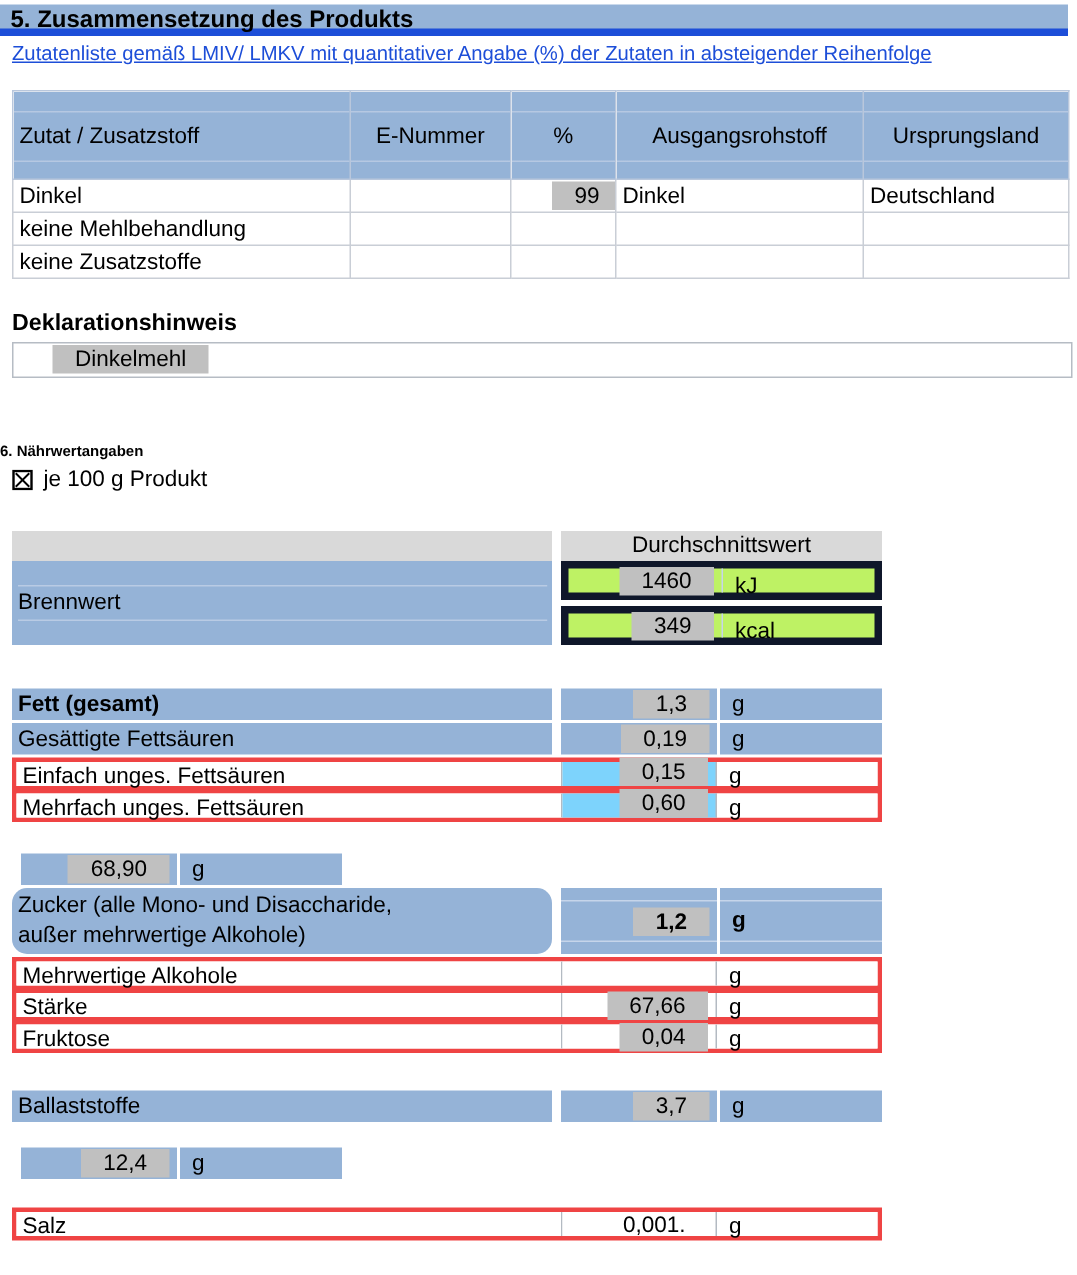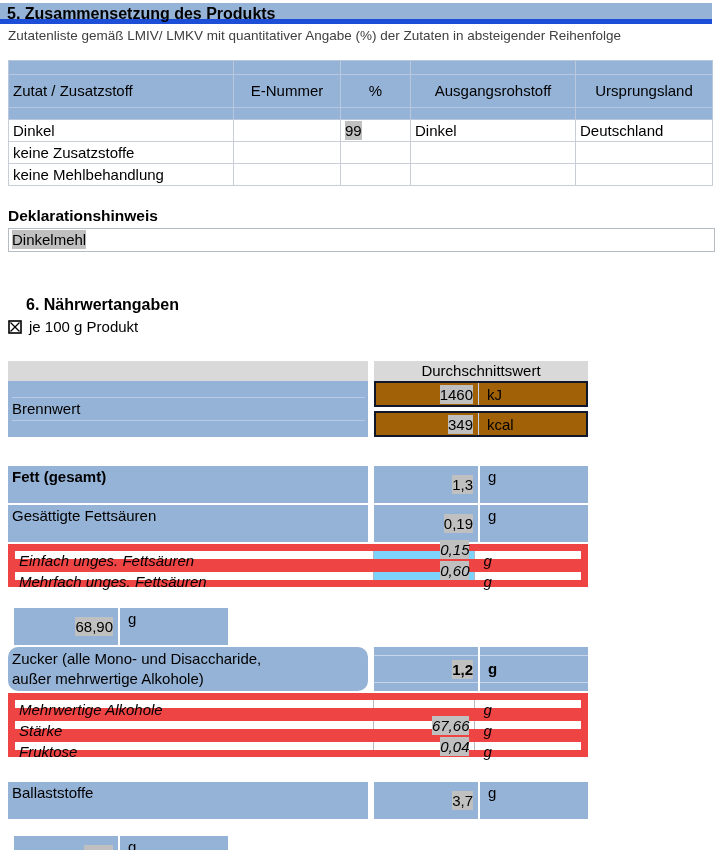--- a/index.html
+++ b/index.html
@@ -1,74 +1,74 @@
 <!DOCTYPE html>
 <html><head>
 <meta charset="utf-8">
 <style>
   html,body{margin:0;padding:0;background:#fff;}
   body{width:718px;height:850px;font-family:"Liberation Sans","DejaVu Sans",sans-serif;font-size:15px;color:#000;overflow:hidden;}
 
   
   .titlebar{margin:3px 3px 0 0;width:712px;height:21px;line-height:21px;background:#95b3d7;
     border-bottom:5px solid #1d4ed8;font-weight:bold;font-size:16px;padding-left:7px;box-sizing:border-box;}
-  .subtitle{margin:4px 0 0 8px;font-size:13.5px;color:#404040;}
+  .subtitle{margin:4px 0 0 8px;font-size:13.5px;color:#1d4ed8;text-decoration:underline;}
 
   
   table.ing{margin:17px 0 0 8px;border-collapse:collapse;table-layout:fixed;width:704px;}
   table.ing th,table.ing td{border:1px solid #c9ced6;padding:0 0 0 4px;font-weight:normal;overflow:hidden;white-space:nowrap;}
   table.ing th{background-color:#95b3d7;height:58px;
     background-image:linear-gradient(#b6c8e2,#b6c8e2),linear-gradient(#b6c8e2,#b6c8e2);
     background-repeat:no-repeat;background-size:100% 1px,100% 1px;background-position:0 13px,0 46px;
     border-color:#b9c7dc;}
   table.ing th.ctr{text-align:center;padding-left:0;}
   table.ing th.lft{text-align:left;}
   table.ing td{height:21px;background:#fff;}
-  .chip{background:#c0c0c0;display:inline-block;padding:0 0;line-height:19px;}
+  .chip{background:#c0c0c0;display:inline-block;padding:0 15px;line-height:19px;margin-left:23px;}
   .chip:empty{background:transparent;padding:0;}
 
   
   .dek-head{margin:21px 0 0 8px;font-weight:bold;font-size:15.5px;}
   .dek-box{margin:3px 0 0 8px;width:702px;height:22px;line-height:22px;border:1px solid #b6bcc4;
     box-sizing:content-box;padding-left:3px;}
 
   
-  .s6-head{margin:44px 0 0 26px;font-weight:bold;font-size:16px;}
+  .s6-head{margin:44px 0 0 0;font-weight:bold;font-size:10px;}
   .cbrow{margin:4px 0 0 8px;display:flex;align-items:center;height:17px;}
   .cbrow svg{margin-right:7px;display:block;}
   .hdr-row{display:flex;height:20px;margin:26px 0 0 8px;width:580px;}
   .hdr-cell{background:#d9d9d9;height:20px;line-height:20px;}
   .hdr-left{width:360px;}
   .hdr-gap{width:6px;}
   .hdr-right{width:214px;text-align:center;}
 
   
   .energy{display:flex;margin-left:8px;width:580px;height:56px;}
   .e-label{width:360px;background-color:#95b3d7;line-height:56px;padding-left:4px;box-sizing:border-box;
     background-image:linear-gradient(#b9cbe4,#b9cbe4),linear-gradient(#b9cbe4,#b9cbe4);
     background-repeat:no-repeat;background-size:98% 1px,98% 1px;background-position:4px 16px,4px 39px;}
   .e-gap{width:6px;}
   .e-strip{width:214px;display:flex;flex-direction:column;justify-content:space-between;}
-  .e-row{display:flex;height:26px;border:2px solid #0f172a;background:#a16207;box-sizing:border-box;}
+  .e-row{display:flex;height:26px;border:5px solid #0f172a;background:#bef264;box-sizing:border-box;}
   .e-val{width:103px;border-right:1px solid #c6d5ea;display:flex;align-items:center;justify-content:flex-end;padding-right:5px;box-sizing:border-box;}
   .e-unit{flex:1;line-height:24px;padding-left:8px;}
 
   
   .nrow{display:flex;width:580px;margin-left:8px;box-sizing:border-box;}
-  .nrow.blue{height:37px;margin-bottom:2px;}
+  .nrow.blue{height:21px;margin-bottom:2px;}
   .nrow.blue .ncell{background:#95b3d7;}
   .ncell{box-sizing:border-box;}
   .ncell.label{width:360px;line-height:21px;padding-left:4px;}
   .ngap{width:6px;}
   .ngap2{width:2px;}
   .ncell.value{width:104px;display:flex;align-items:center;justify-content:flex-end;padding-right:5px;}
   .ncell.unit{width:108px;line-height:21px;padding-left:8px;}
   .nrow.bold .label{font-weight:bold;}
 
-  .nrow.white{height:22px;border:7px solid #ef4444;font-style:italic;}
+  .nrow.white{height:22px;border:3px solid #ef4444;}
   .nrow.white .ncell{background:#fff;}
   .nrow.white .ncell.label{width:368px;line-height:20px;border-right:1px solid #b3bac2;}
   .nrow.white .ncell.value{border-right:1px solid #b3bac2;}
   .nrow.white .ncell.unit{line-height:20px;}
   .nrow.white + .nrow.white{margin-top:-1px;}
   .nrow.fillgray .ncell.value{background:#7dd3fc;align-items:flex-end;}
   .nrow.nochip .chip{background:transparent;}
 
   
   .nrow.tall{height:44px;margin-bottom:2px;}
@@ -104,28 +104,28 @@
     <th class="ctr">Ursprungsland</th>
   </tr>
   <tr>
     <td>Dinkel</td>
     <td></td>
     <td><span class="chip">99</span></td>
     <td>Dinkel</td>
     <td>Deutschland</td>
   </tr>
   <tr>
+    <td>keine Mehlbehandlung</td>
+    <td></td>
+        <td></td>
+        <td></td>
+        <td></td>
+  </tr>
+  <tr>
     <td>keine Zusatzstoffe</td>
-    <td></td>
-        <td></td>
-        <td></td>
-        <td></td>
-  </tr>
-  <tr>
-    <td>keine Mehlbehandlung</td>
     <td></td>
         <td></td>
         <td></td>
         <td></td>
   </tr>
 </tbody>
   </table>
 
 <div class="dek-head">Deklarationshinweis</div>
 <div class="dek-box">

